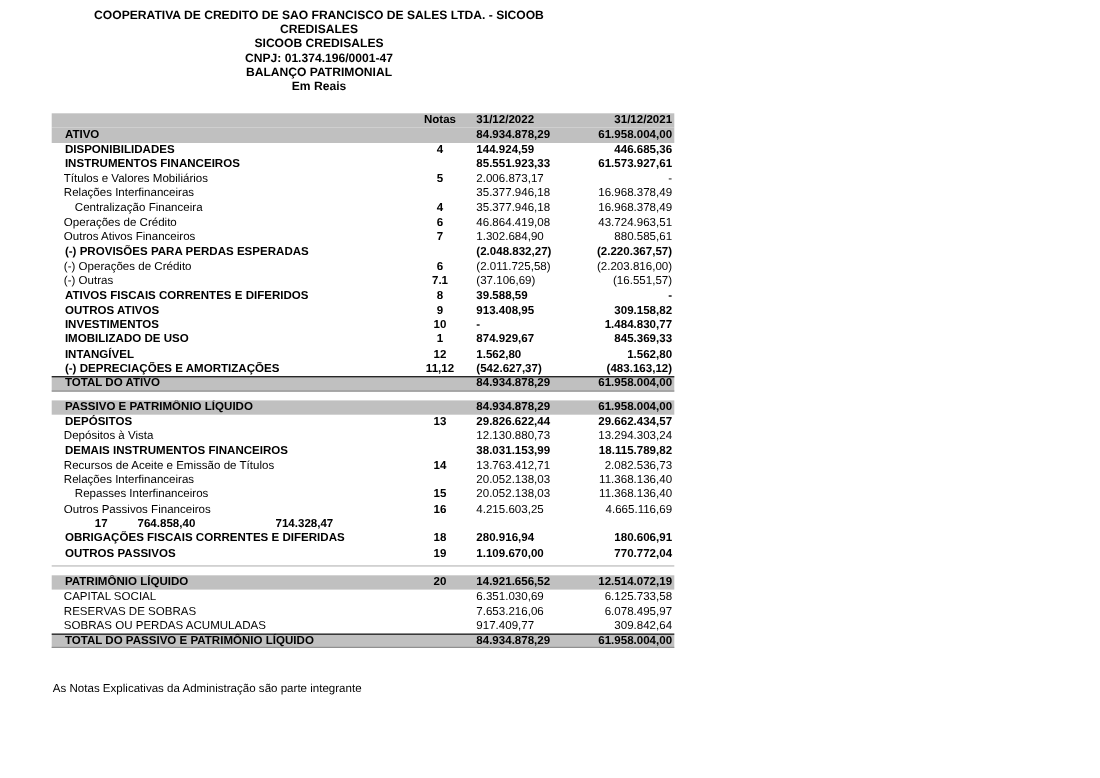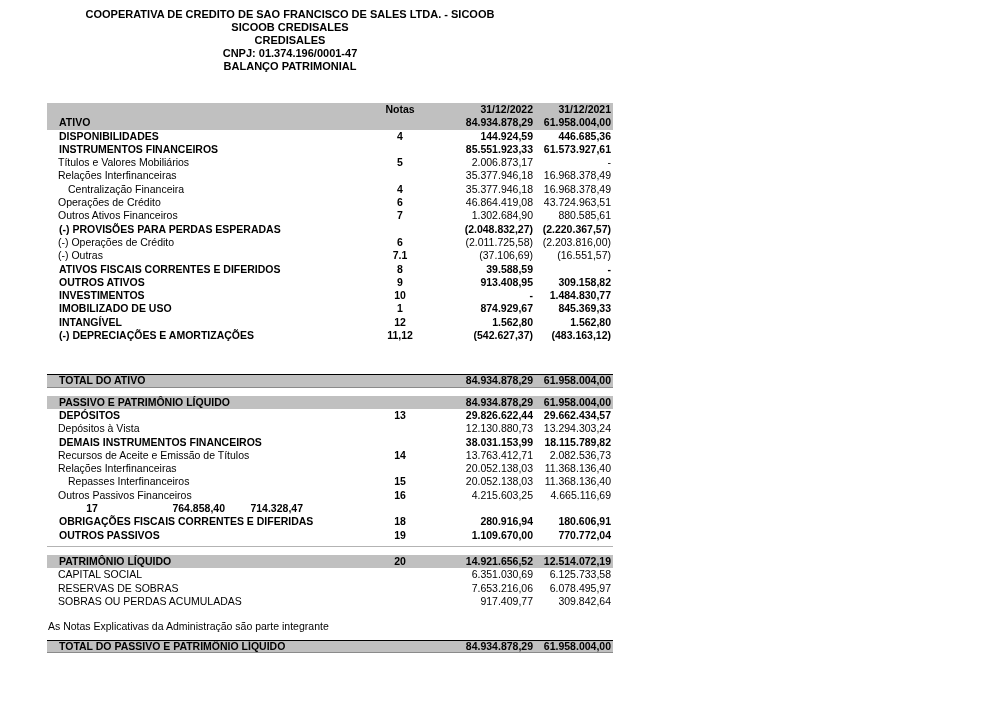--- a/index.html
+++ b/index.html
@@ -31,51 +31,52 @@
     display:flex;
     align-items:center;
     height:13.3px;
     line-height:13.3px;
     padding:0 2px;
     box-sizing:border-box;
     white-space:nowrap;
   }
   .row.gray{background:#c0c0c0;}
   .row.bold{font-weight:bold;padding-left:12px;}
-  .row.topline{border-top:1px solid #000;margin-top:32px;}
+  .row.topline{border-top:1px solid #000;}
   .row.underline{border-bottom:1px solid #8a8a8a;}
   .col-label{flex:1;overflow:hidden;text-align:left;}
   .row.indent1 .col-label{padding-left:9px;}
   .row.indent2 .col-label{padding-left:19px;}
   .col-nota{width:66px;text-align:center;font-weight:bold;flex-shrink:0;}
-  .col-v1{width:100px;text-align:right;flex-shrink:0;}
+  .col-v1{width:100px;text-align:left;flex-shrink:0;}
   .col-v2{width:78px;text-align:right;flex-shrink:0;}
   .spacer{height:8px;}
   .rule-block{height:13px;position:relative;}
   .rule-block .rule-line{
     position:absolute;top:4px;left:0;right:0;
     border-top:1px solid #b3b3b3;height:0;
   }
   .footnote{
     position:absolute;
     left:48px;top:620px;
     font-size:10.5px;
   }
 </style>
 </head>
 <body>
 
 <div class="page">
 
   <div class="doc-header">
     <div class="hline">COOPERATIVA DE CREDITO DE SAO FRANCISCO DE SALES LTDA. - SICOOB</div>
+    <div class="hline">CREDISALES</div>
     <div class="hline">SICOOB CREDISALES</div>
-    <div class="hline">CREDISALES</div>
     <div class="hline">CNPJ: 01.374.196/0001-47</div>
     <div class="hline">BALANÇO PATRIMONIAL</div>
+    <div class="hline">Em Reais</div>
   </div>
 
   <div class="balance-table">
       <div class="row gray bold">
         <span class="col-label"></span>
         <span class="col-nota">Notas</span>
         <span class="col-v1">31/12/2022</span>
         <span class="col-v2">31/12/2021</span>
       </div>
       <div class="row gray bold">

